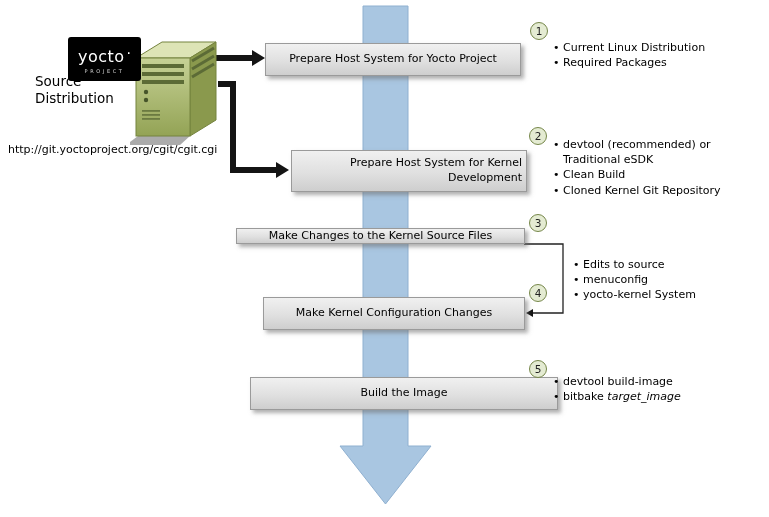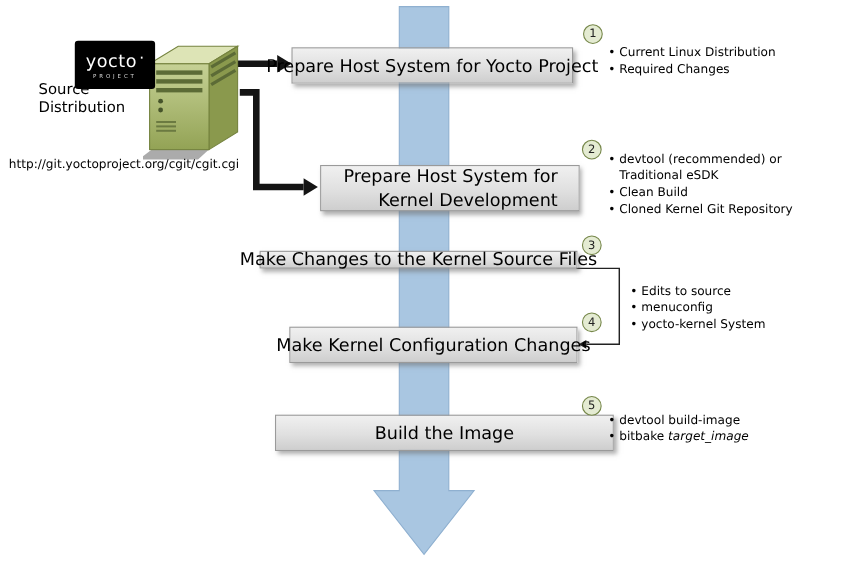--- a/index.html
+++ b/index.html
@@ -20,24 +20,24 @@
            align-items:center; justify-content:center;margin-top:24px; }
   .yocto .brand { font-size:16px; line-height:16px; letter-spacing:.5px; }
   .yocto .dot { font-size:14px; vertical-align:4px; margin-left:2px; }
   .yocto .proj { font-size:5px; letter-spacing:2.6px; color:#d8d8d8; margin-top:2px; }
 
   .src-label { position:absolute; left:35px; top:73px; z-index:4; font-weight:normal;
                font-size:13.5px; line-height:17px; }
   .url { position:absolute; left:8px; top:143px; z-index:4; font-size:11px; }
 
   .step-box { position:absolute; z-index:3; display:flex; align-items:center; justify-content:center;
-              text-align:center; font-size:16px; line-height:1.35;
+              text-align:center; font-size:11px; line-height:1.35;
               background:linear-gradient(to bottom, var(--box-top,#f0f0f0) 0%, #e0e0e0 55%, var(--box-bottom,#cecece) 100%);
               border:1px solid var(--box-border,#9a9a9a);
-              box-shadow:2.5px 3px 4px rgba(110,110,110,.55); padding:2px 19px; }
+              box-shadow:2.5px 3px 4px rgba(110,110,110,.55); padding:2px 4px; }
   .nowrap { white-space:nowrap; }
   .box1 { left:265px; top:43px;  width:256px; height:33px; }
   .box2 { left:291px; top:150px; width:236px; height:42px;text-align:right; }
   .box3 { left:236px; top:228px; width:289px; height:16px; }
   .box4 { left:263px; top:297px; width:262px; height:33px; }
   .box5 { left:250px; top:377px; width:308px; height:33px; }
 
   .circle { position:absolute; z-index:4; width:18px; height:18px; border-radius:50%;
             background:var(--circle-fill,#e4ebd2); border:1.4px solid var(--circle-border,#76874a);
             font-size:10.5px; display:flex; align-items:center; justify-content:center; color:#222; }
@@ -112,21 +112,21 @@
   <div class="step-box box5 nowrap">Build the Image</div>
 
   <div class="circle c1">1</div>
   <div class="circle c2">2</div>
   <div class="circle c3">3</div>
   <div class="circle c4">4</div>
   <div class="circle c5">5</div>
 
   <ul class="notes n1">
       <li>Current Linux Distribution</li>
-      <li>Required Changes</li>
+      <li>Required Packages</li>
     </ul>
   <ul class="notes n2">
       <li>devtool (recommended) or Traditional eSDK</li>
       <li>Clean Build</li>
       <li>Cloned Kernel Git Repository</li>
     </ul>
   <ul class="notes n3">
       <li>Edits to source</li>
       <li>menuconfig</li>
       <li>yocto-kernel System</li>

